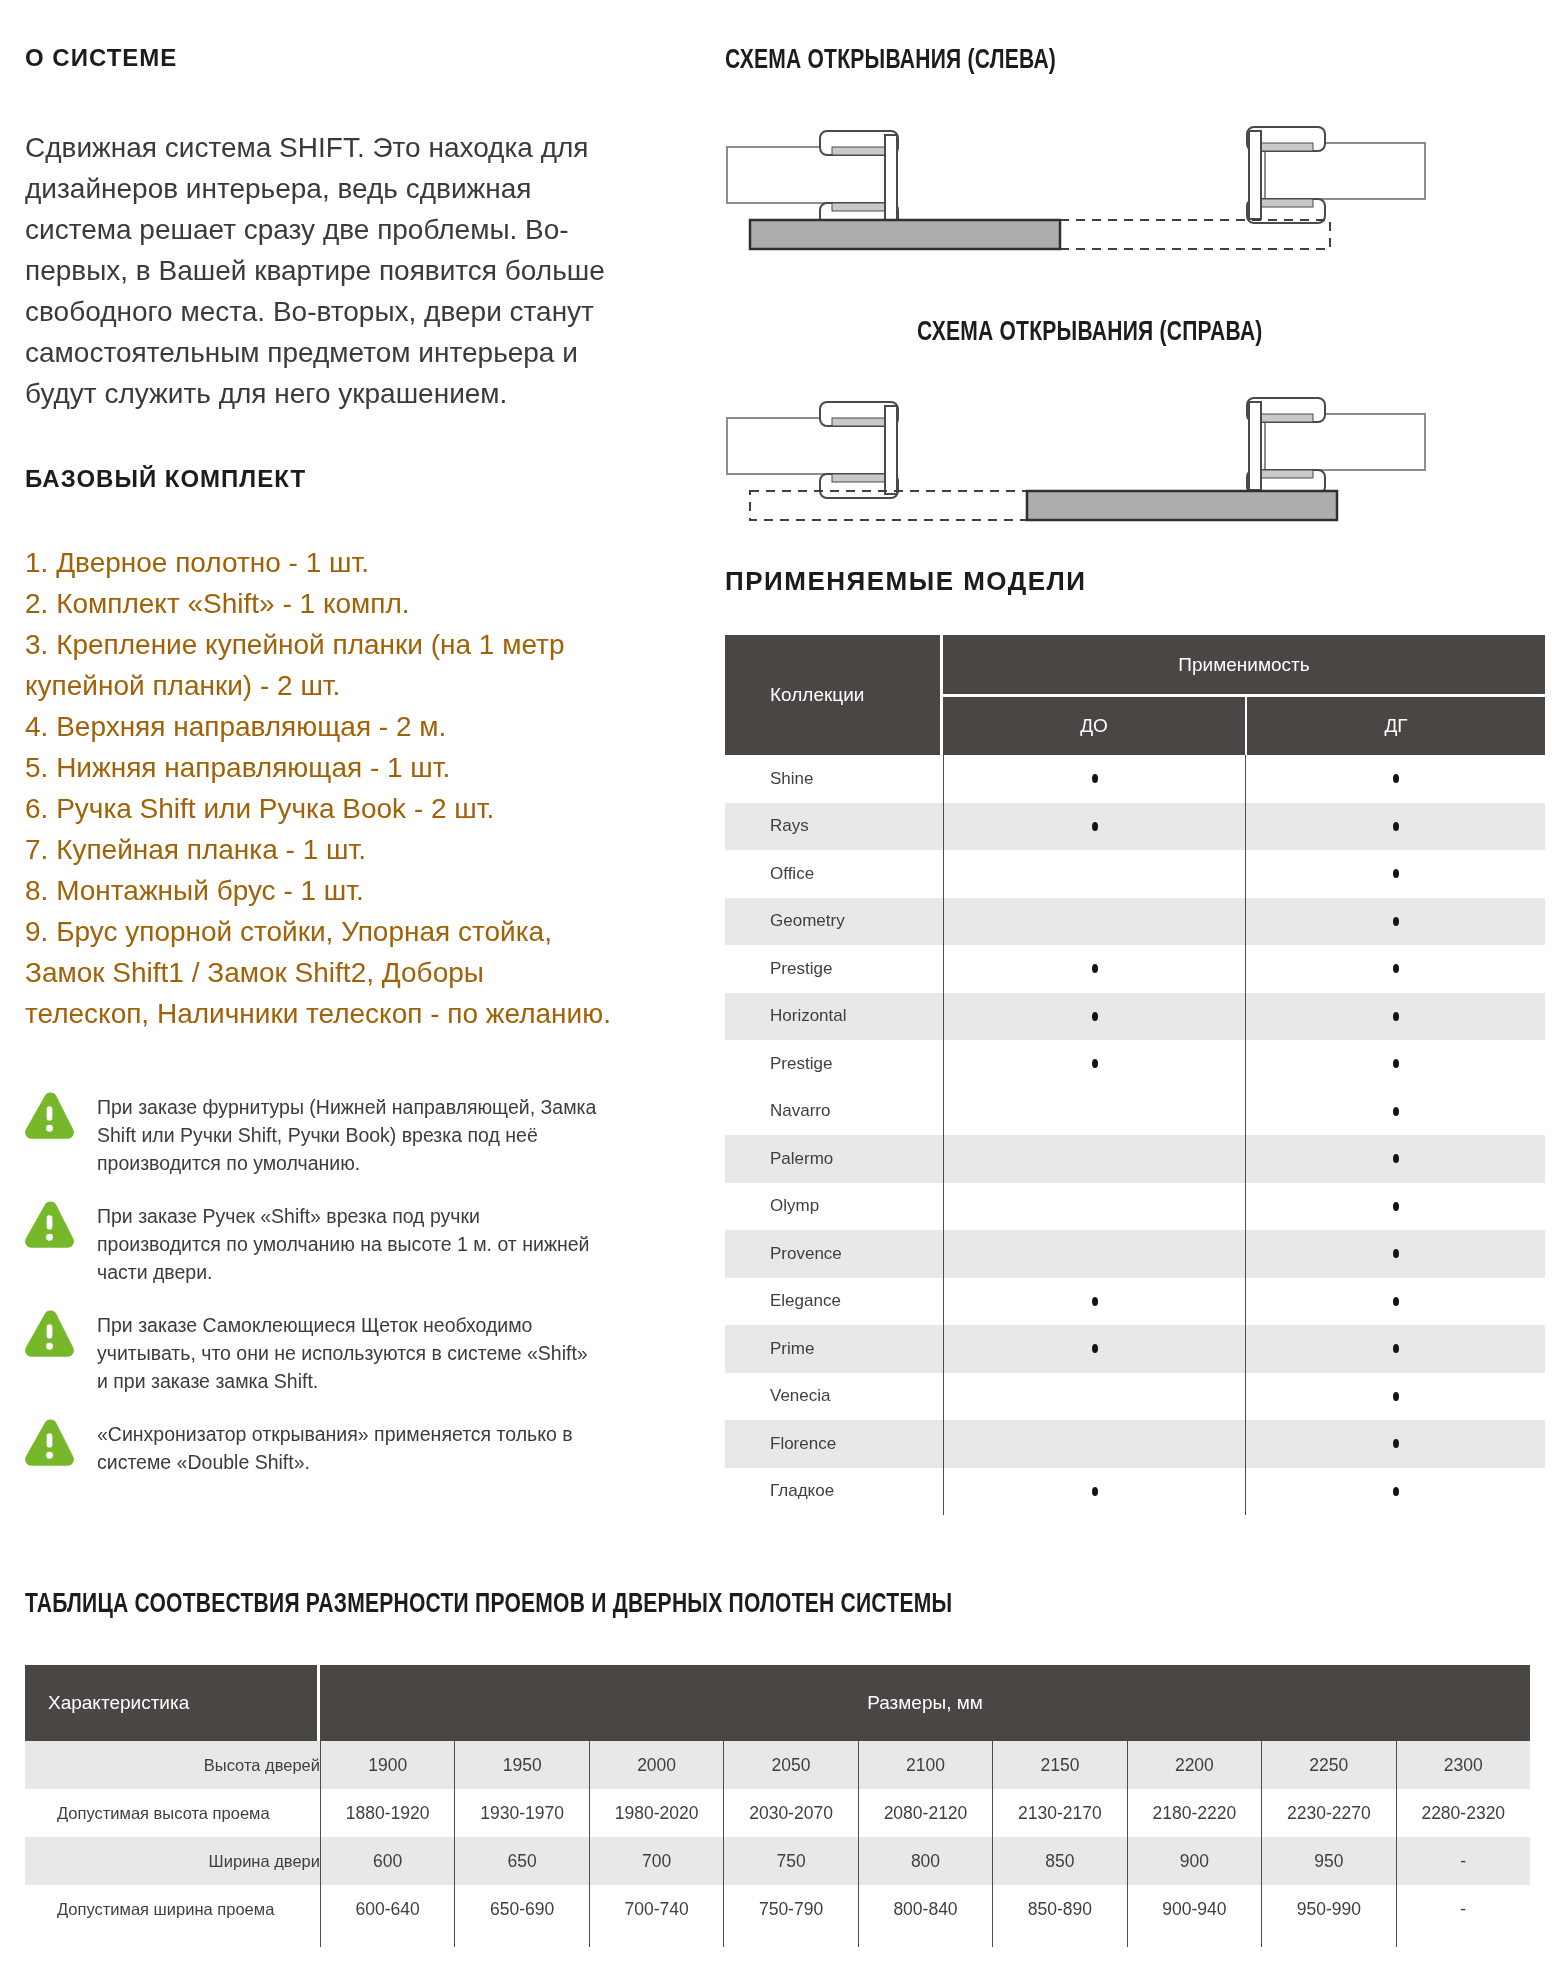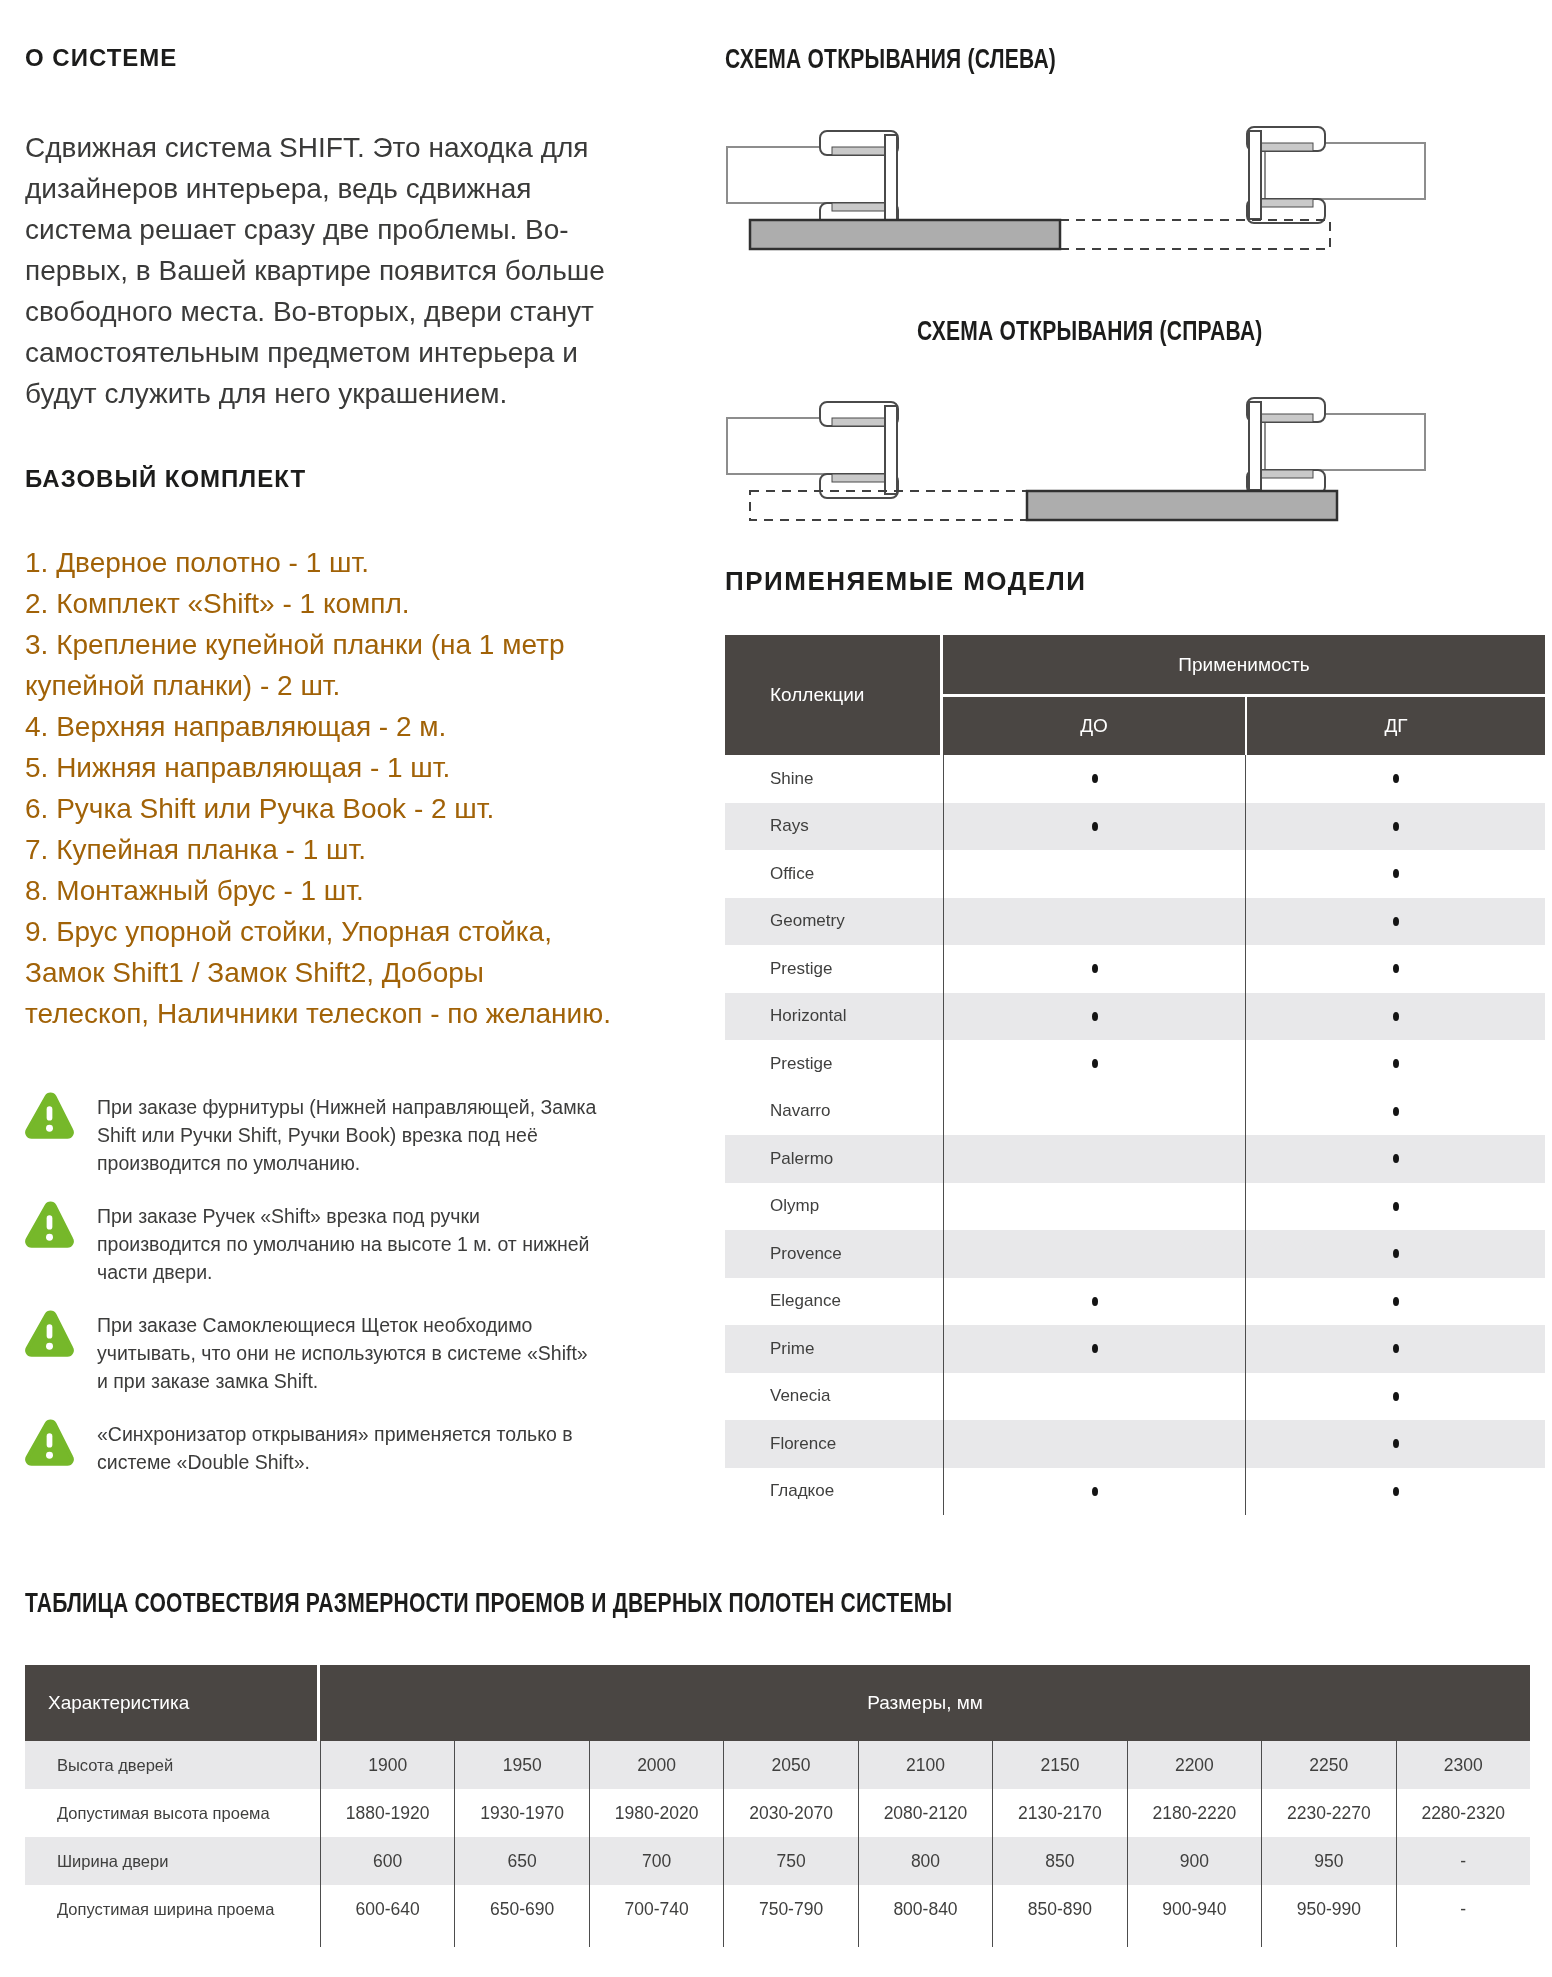--- a/index.html
+++ b/index.html
@@ -51,21 +51,21 @@
   .dot{width:6px;height:9px;border-radius:50%;background:#141414;display:inline-block;}
 
   
   .bottom-sec{left:25px;top:1588px;width:1505px;}
   .stable{margin-top:46px;width:1505px;}
   .shead{display:grid;grid-template-columns:295px 1fr;height:76px;}
   .shead .corner{background:#4a4643;color:#fff;display:flex;align-items:center;padding-left:23px;
     font-size:19px;border-right:3px solid #fff;box-sizing:border-box;}
   .shead .group{background:#4a4643;color:#fff;display:flex;align-items:center;justify-content:center;font-size:19px;}
   .srow{display:grid;grid-template-columns:295px repeat(9,1fr);height:48px;align-items:center;}
-  .srow.shaded{background:#e8e8ea;}
+  .srow.shaded{background:#e8e8ea;text-align:right;}
   .srow .label{padding-left:32px;font-size:16.5px;color:#3f3f3e;}
   .srow .v{height:100%;display:flex;align-items:center;justify-content:center;font-size:17.5px;color:#3f3f3e;
     border-left:1px solid #4d4d4d;box-sizing:border-box;}
   .stail{display:grid;grid-template-columns:295px repeat(9,1fr);height:14px;}
   .stail .v{border-left:1px solid #4d4d4d;box-sizing:border-box;}
 
   
   .wall{fill:#ffffff;stroke:#8d8d8d;stroke-width:2;}
   .clip{fill:#ffffff;stroke:#4a4a4a;stroke-width:2;}
   .notch{fill:#c9c9c9;stroke:#4a4a4a;stroke-width:1;}

